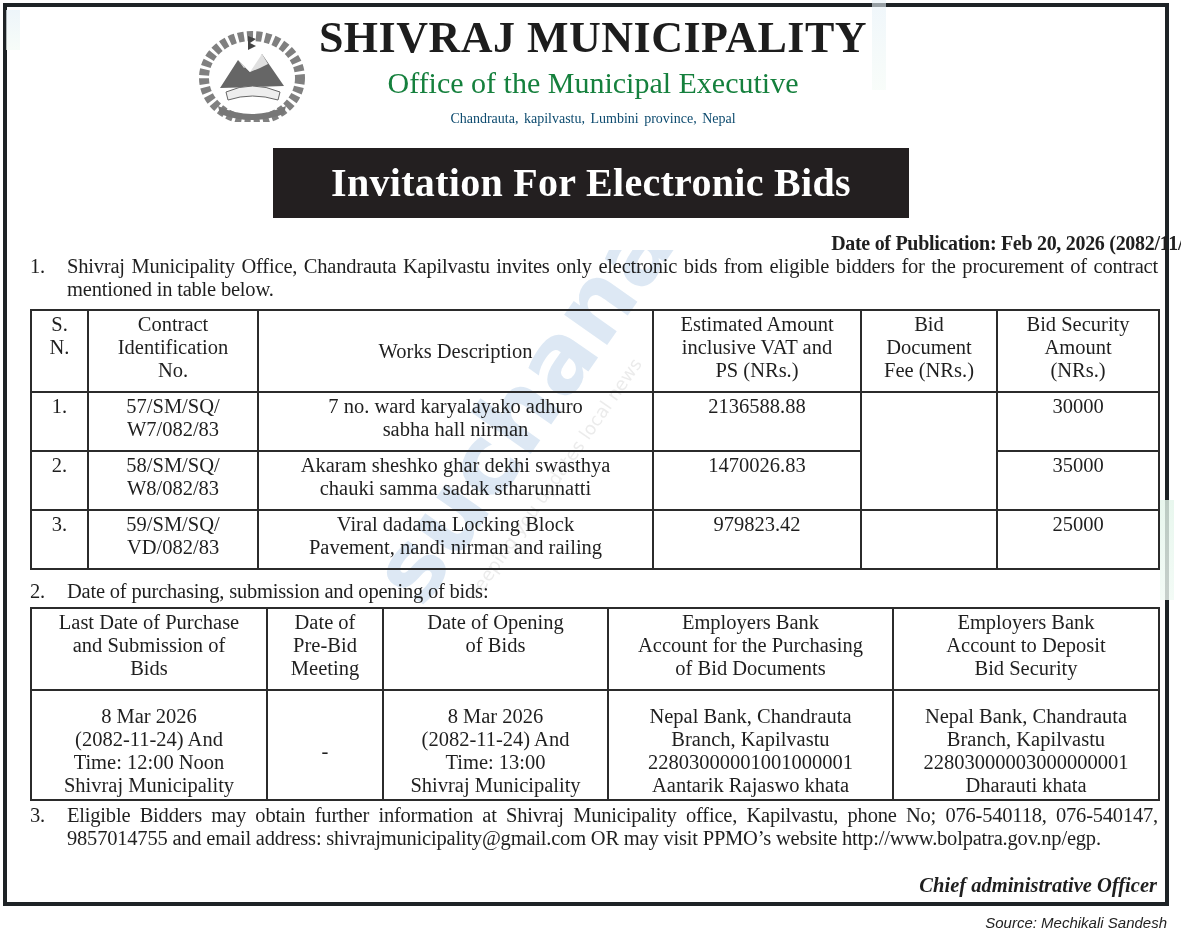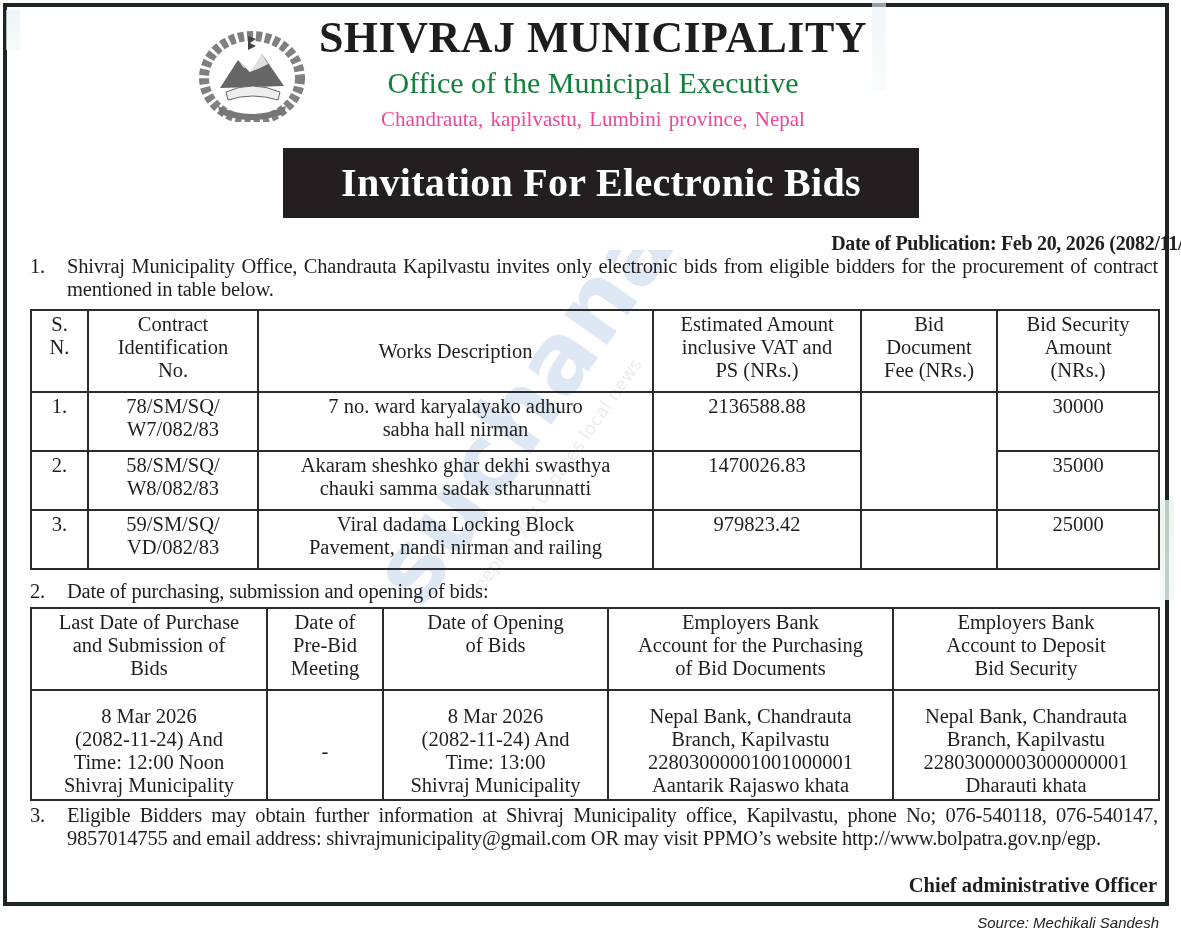--- a/index.html
+++ b/index.html
@@ -23,26 +23,26 @@
     position: absolute; left: 300px; top: 14px; width: 586px; text-align: center;
     font-size: 44px; font-weight: bold; letter-spacing: 0.5px; color: #1d1d1d;
     line-height: 48px;
   }
   .subtitle {
     position: absolute; left: 300px; top: 66px; width: 586px; text-align: center;
     font-size: 30px; line-height: 34px; color: #15803d;
   }
   .address {
     position: absolute; left: 300px; top: 106px; width: 586px; text-align: center;
-    font-size: 21px; line-height: 26px; color: #ec4899; word-spacing: 2px;
+    font-size: 14px; line-height: 26px; color: #0c4a6e; word-spacing: 2px;
   }
   .banner {
     position: absolute; left: 273px; top: 148px; width: 636px; height: 70px;
     background: #231f20; color: #fff; text-align: center;
-    font-size: 40px; font-weight: bold; line-height: 70px; letter-spacing: 0.3px; margin-left: 10px;
+    font-size: 40px; font-weight: bold; line-height: 70px; letter-spacing: 0.3px;
   }
   .pubdate {
     position: absolute; left: 0; top: 230px; width: 1181px; text-align: right;
     font-size: 20px; font-weight: bold; line-height: 26px; letter-spacing: -0.3px; margin-left: 28px;
   }
   .para {
     position: absolute; left: 30px; width: 1128px; font-size: 20.5px; line-height: 23px;
     text-align: justify; letter-spacing: -0.2px;
   }
   .para .num { position: absolute; left: 0; top: 0; }
@@ -64,23 +64,24 @@
   .t1 tbody tr { height: 59px; }
   .t2 { left: 30px; top: 607px; width: 1128px; }
   .t2 thead tr { height: 82px; }
   .t2 tbody tr { height: 104px; }
   .t2 td { vertical-align: middle; }
   .t2 tbody td { vertical-align: top; padding-top: 14px; }
   .ln { display: block; white-space: nowrap; }
   .signer {
     position: absolute; right: 24px; top: 872px; font-size: 20.5px; font-weight: bold;
     line-height: 26px;
+    font-style: italic;
   }
   .source {
-    position: absolute; right: 22px; top: 914px; font-family: "Liberation Sans", "DejaVu Sans", sans-serif;
+    position: absolute; right: 14px; top: 914px; font-family: "Liberation Sans", "DejaVu Sans", sans-serif;
     font-style: italic; font-size: 15px; color: #222;
   }
 </style>
 </head>
 <body>
 
 <div class="frame"></div>
 
 <svg class="wm" viewBox="0 0 420 380">
   <g transform="rotate(-55 210 190)" opacity="0.35">
@@ -151,21 +152,21 @@
           <span class="ln">Bid Security</span>
           <span class="ln">Amount</span>
           <span class="ln">(NRs.)</span>
         </th>
     </tr>
   </thead>
   <tbody>
     <tr>
       <td>1.</td>
       <td>
-          <span class="ln">78/SM/SQ/</span>
+          <span class="ln">57/SM/SQ/</span>
           <span class="ln">W7/082/83</span>
         </td>
       <td>
           <span class="ln">7 no. ward karyalayako adhuro</span>
           <span class="ln">sabha hall nirman</span>
         </td>
       <td>2136588.88</td>
       <td rowspan="2"></td>
       <td>30000</td>
     </tr>

